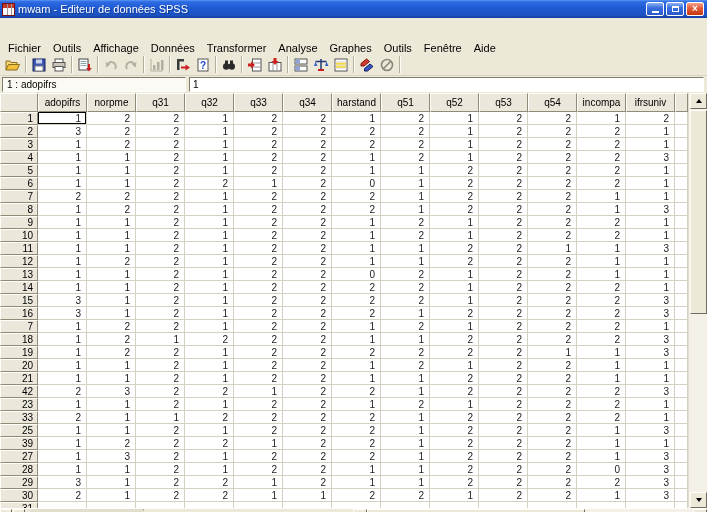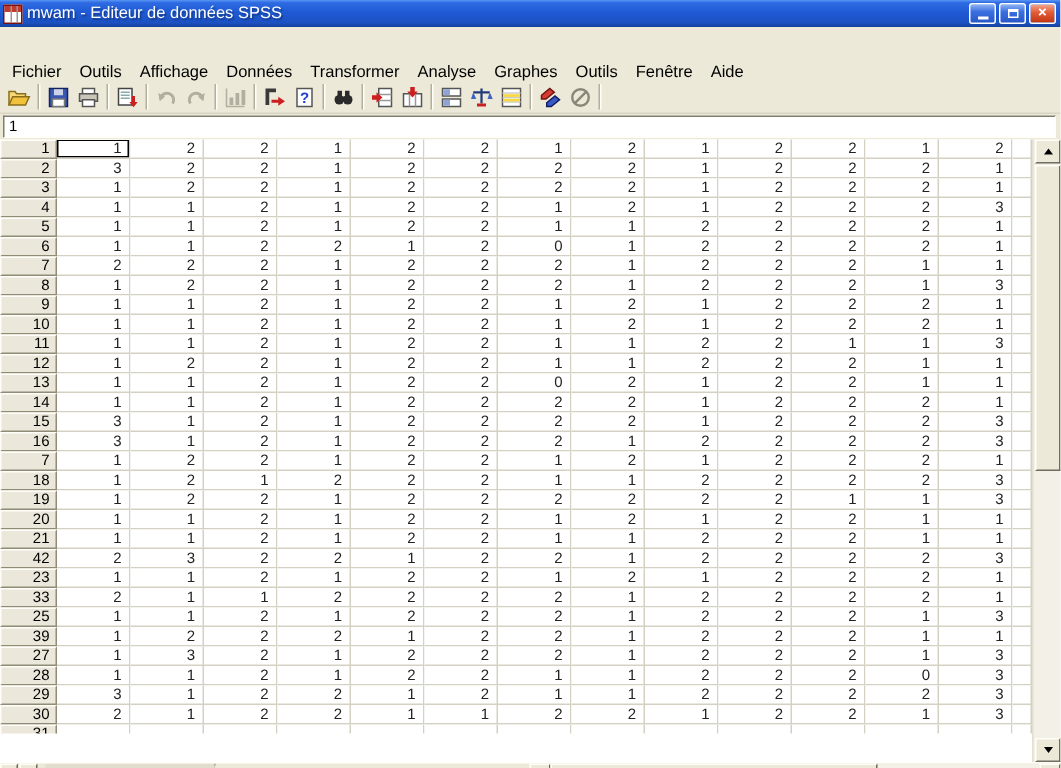--- a/index.html
+++ b/index.html
@@ -259,25 +259,43 @@
     <div class="tbtn">
       <svg viewBox="0 0 16 16" xmlns="http://www.w3.org/2000/svg">
         <circle cx="8" cy="8" r="5.5" fill="none" stroke="#8a8678" stroke-width="1.6"></circle>
         <path d="M4.3 11.7 L11.7 4.3" stroke="#8a8678" stroke-width="1.6"></path>
       </svg>
     </div>
     <div class="tsep"></div>
   </div>
 
 <div class="cellref">
+  <div class="refbox">1 : adopifrs</div>
   <div class="editbox">1</div>
 </div>
 
 <div class="gridwrap">
   <div class="grid" id="grid">
+      <div class="hdr-row">
+        <div class="corner"></div>
+        <div class="hcell">adopifrs</div>
+        <div class="hcell">norpme</div>
+        <div class="hcell">q31</div>
+        <div class="hcell">q32</div>
+        <div class="hcell">q33</div>
+        <div class="hcell">q34</div>
+        <div class="hcell">harstand</div>
+        <div class="hcell">q51</div>
+        <div class="hcell">q52</div>
+        <div class="hcell">q53</div>
+        <div class="hcell">q54</div>
+        <div class="hcell">incompa</div>
+        <div class="hcell">ifrsuniv</div>
+        <div class="hcell partial"></div>
+      </div>
       <div class="drow">
         <div class="rh">1</div>
         <div class="dc active">1</div>
         <div class="dc">2</div>
         <div class="dc">2</div>
         <div class="dc">1</div>
         <div class="dc">2</div>
         <div class="dc">2</div>
         <div class="dc">1</div>
         <div class="dc">2</div>

